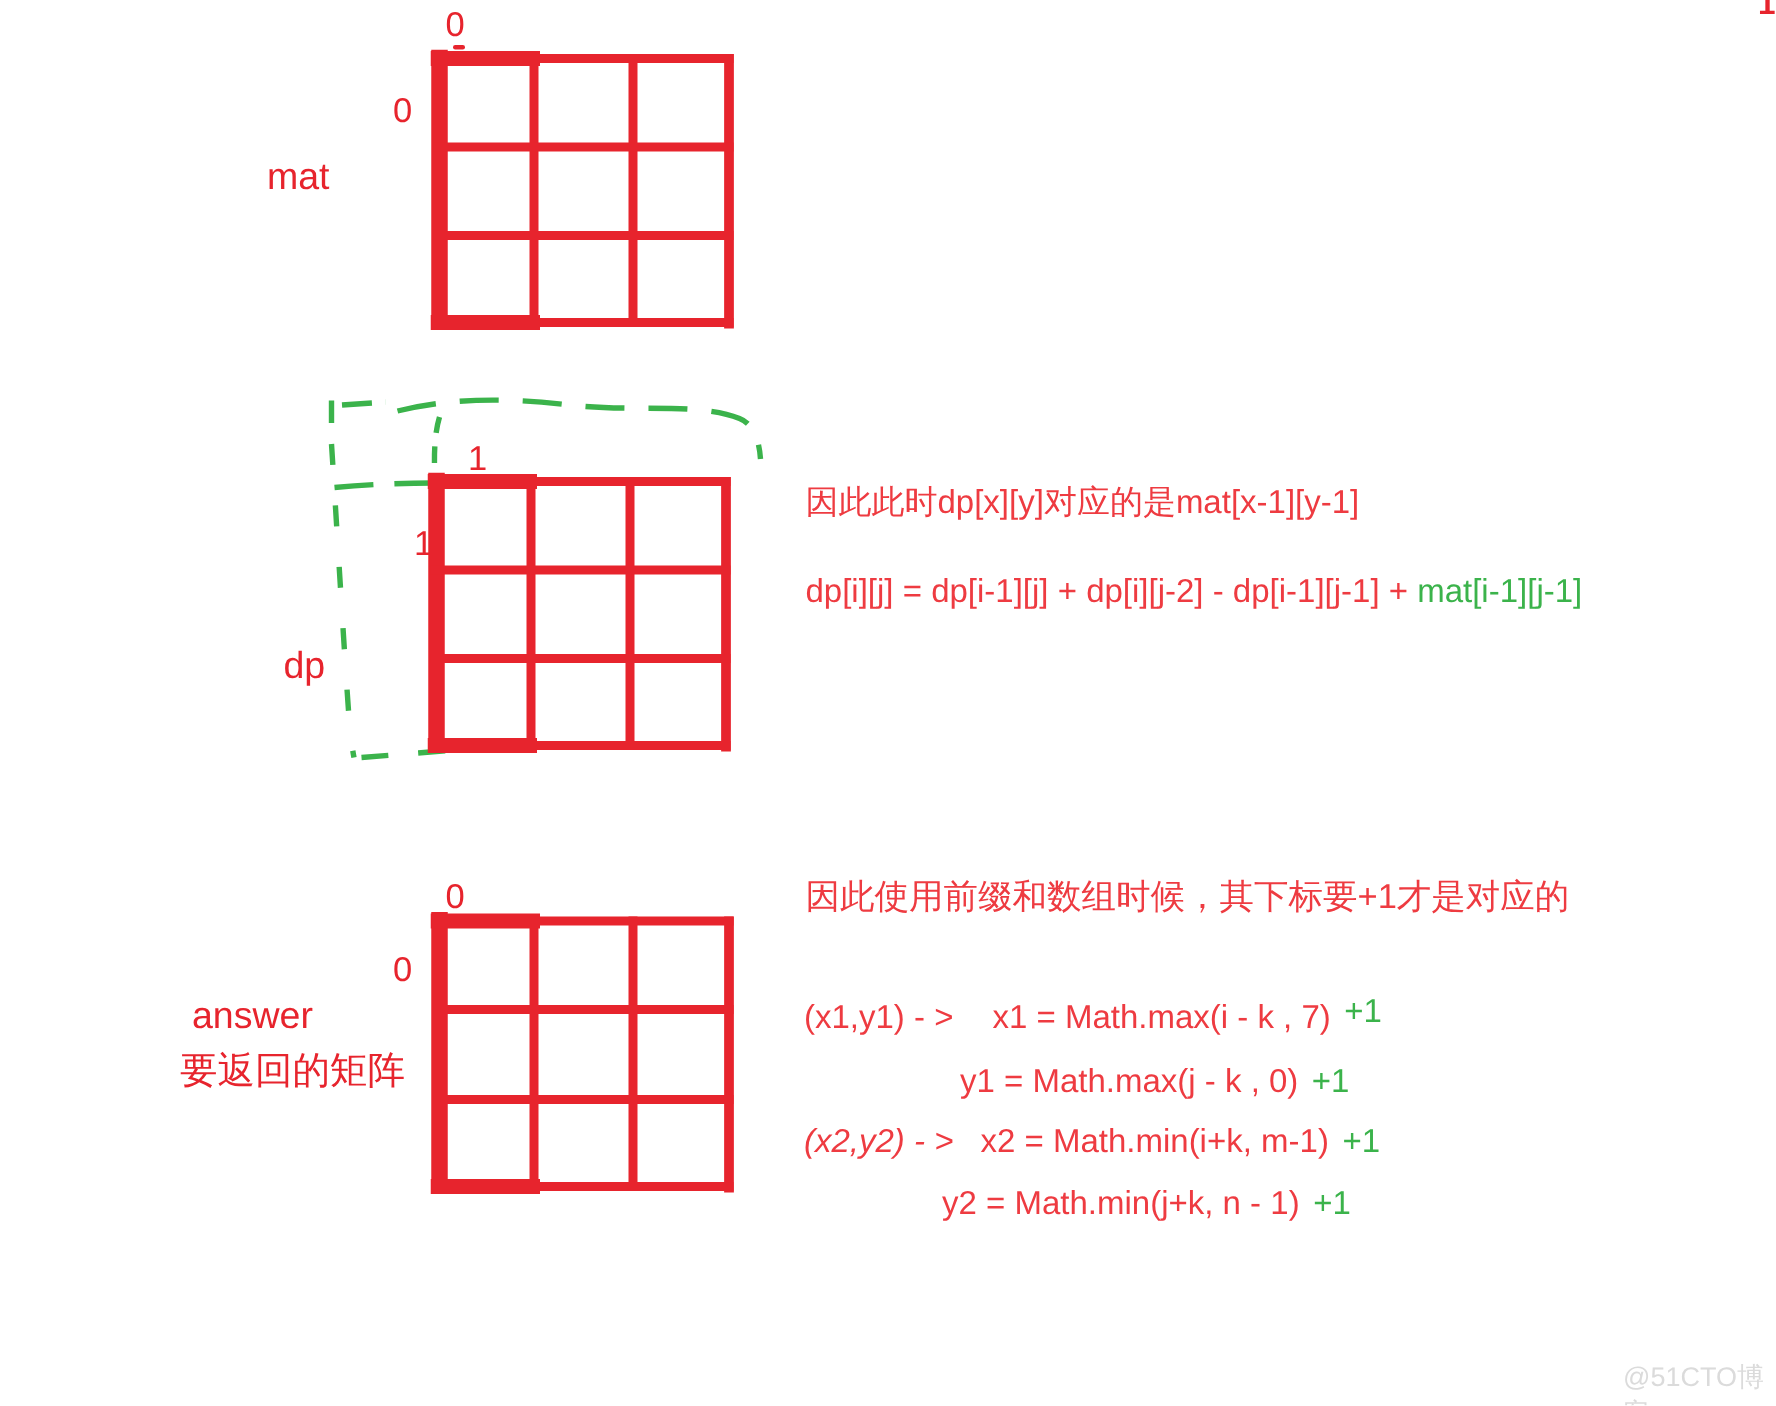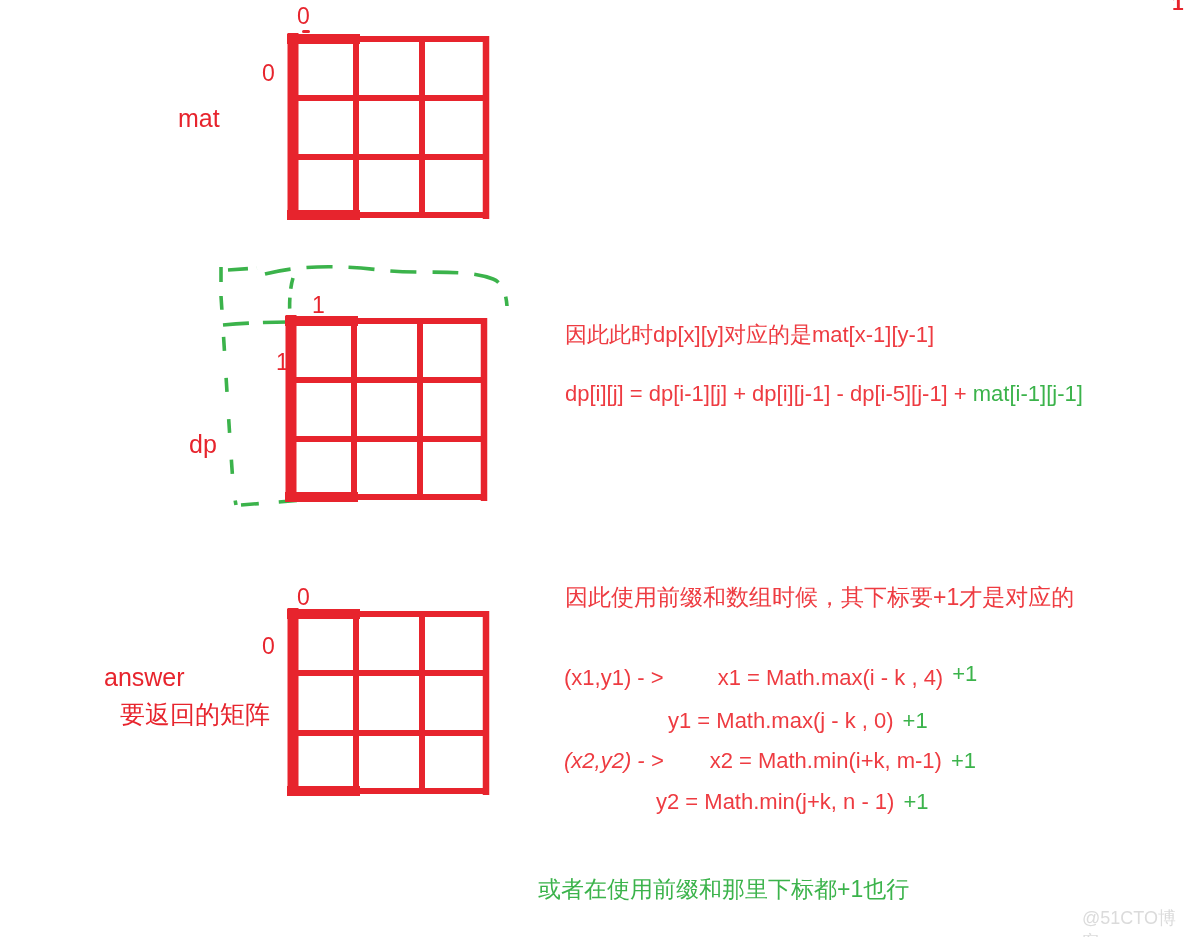--- a/index.html
+++ b/index.html
@@ -8,21 +8,21 @@
     --green:#3bb34b;
     --watermark_gray:#dbdbdb;
   }
   html,body{margin:0;padding:0;background:#fff;}
   .page{
     position:relative;width:1184px;height:937px;background:#ffffff;
     overflow:hidden;font-family:"Liberation Sans",sans-serif;
   }
   .abs{position:absolute;white-space:nowrap;}
   .red{color:var(--red);}
-  .tred{color:var(--text_red);margin-left:28px;}
+  .tred{color:var(--text_red);}
   .green{color:var(--green);}
   .f22{font-size:22px;line-height:26px;}
   .f23{font-size:23px;line-height:27px;}
   .f25{font-size:25px;line-height:29px;text-align:right;}
   .grid-svg{position:absolute;}
   .grid-svg line{stroke:var(--red);}
   .dash-svg{position:absolute;}
   .dash-svg path{stroke:var(--green);fill:none;}
   .eq-label1{display:inline-block;margin-right:26px;}
   .eq-label2{display:inline-block;margin-right:18px;font-style:italic;}
@@ -77,57 +77,56 @@
     <line x1="1" y1="6" x2="202" y2="6" stroke-width="6"></line>
     <line x1="0" y1="6" x2="73" y2="6" stroke-width="10"></line>
     <line x1="2" y1="65" x2="202" y2="65" stroke-width="6"></line>
     <line x1="2" y1="124" x2="202" y2="124" stroke-width="6"></line>
     <line x1="1" y1="182" x2="202" y2="182" stroke-width="6"></line>
     <line x1="0" y1="182" x2="73" y2="182" stroke-width="10"></line>
   </svg>
 
   <div class="abs tred f22" style="left:537px;top:322px">因此此时dp[x][y]对应的是mat[x-1][y-1]</div>
   <div class="abs f22" style="left:537px;top:381px">
-    <span class="tred">dp[i][j] = dp[i-1][j] + dp[i][j-1] - dp[i-5][j-1] + </span><span class="green">mat[i-1][j-1]</span>
+    <span class="tred">dp[i][j] = dp[i-1][j] + dp[i][j-2] - dp[i-1][j-1] + </span><span class="green">mat[i-1][j-1]</span>
   </div>
 
   <div class="abs red f23" style="left:297px;top:584px">0</div>
   <div class="abs red f23" style="left:262px;top:633px">0</div>
-  <div class="abs red f25" style="left:104px;top:663px">answer</div>
+  <div class="abs red f25" style="left:128px;top:663px">answer</div>
   <div class="abs red f25" style="left:120px;top:700px">要返回的矩阵</div>
 
   <svg class="grid-svg" style="left:287px;top:608px" width="204" height="190" viewBox="0 0 204 190">
     <line x1="6" y1="0" x2="6" y2="187" stroke-width="11"></line>
     <line x1="69" y1="3" x2="69" y2="186" stroke-width="6"></line>
     <line x1="135" y1="3" x2="135" y2="186" stroke-width="6"></line>
     <line x1="199" y1="3" x2="199" y2="187" stroke-width="6.5"></line>
     <line x1="1" y1="6" x2="202" y2="6" stroke-width="6"></line>
     <line x1="0" y1="6" x2="73" y2="6" stroke-width="10"></line>
     <line x1="2" y1="65" x2="202" y2="65" stroke-width="6"></line>
     <line x1="2" y1="125" x2="202" y2="125" stroke-width="6"></line>
     <line x1="1" y1="183" x2="202" y2="183" stroke-width="6"></line>
     <line x1="0" y1="183" x2="73" y2="183" stroke-width="10"></line>
   </svg>
 
   <div class="abs tred f23" style="left:537px;top:584px">因此使用前缀和数组时候，其下标要+1才是对应的</div>
 
   <div class="abs f22" style="left:536px;top:665px">
-    <span class="tred eq-label1">(x1,y1) - &gt;</span><span class="tred">x1 = Math.max(i - k , 4)</span><span class="green plus raised">+1</span>
+    <span class="tred eq-label1">(x1,y1) - &gt;</span><span class="tred">x1 = Math.max(i - k , 7)</span><span class="green plus raised">+1</span>
   </div>
 
   <div class="abs f22" style="left:640px;top:708px">
     <span class="tred">y1 = Math.max(j - k , 0)</span><span class="green plus">+1</span>
   </div>
 
   <div class="abs f22" style="left:536px;top:748px">
     <span class="tred eq-label2">(x2,y2) - &gt;</span><span class="tred">x2 = Math.min(i+k, m-1)</span><span class="green plus">+1</span>
   </div>
 
   <div class="abs f22" style="left:628px;top:789px">
     <span class="tred">y2 = Math.min(j+k, n - 1)</span><span class="green plus">+1</span>
   </div>
 
-  <div class="abs green f23" style="left:538px;top:876px">或者在使用前缀和那里下标都+1也行</div>
 
   <div class="corner">1</div>
   <div class="watermark">@51CTO博客</div>
 
 </div>
 
 </body></html>

